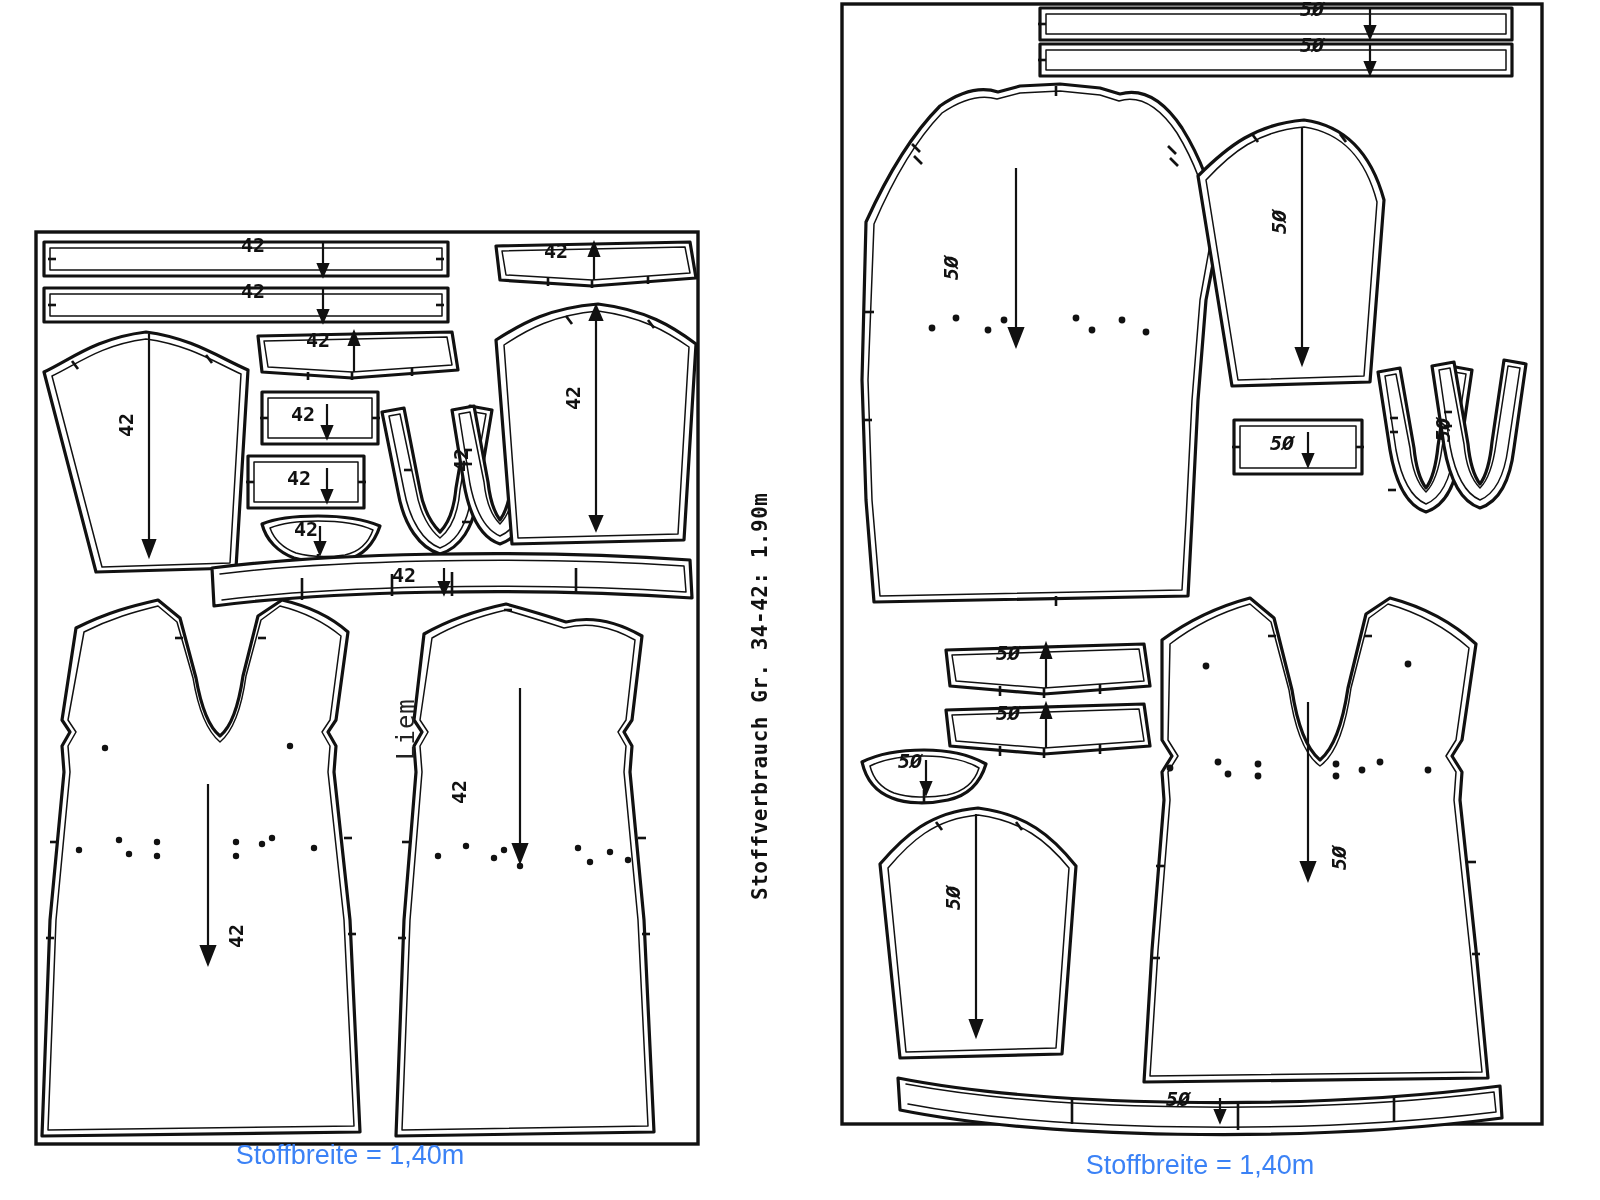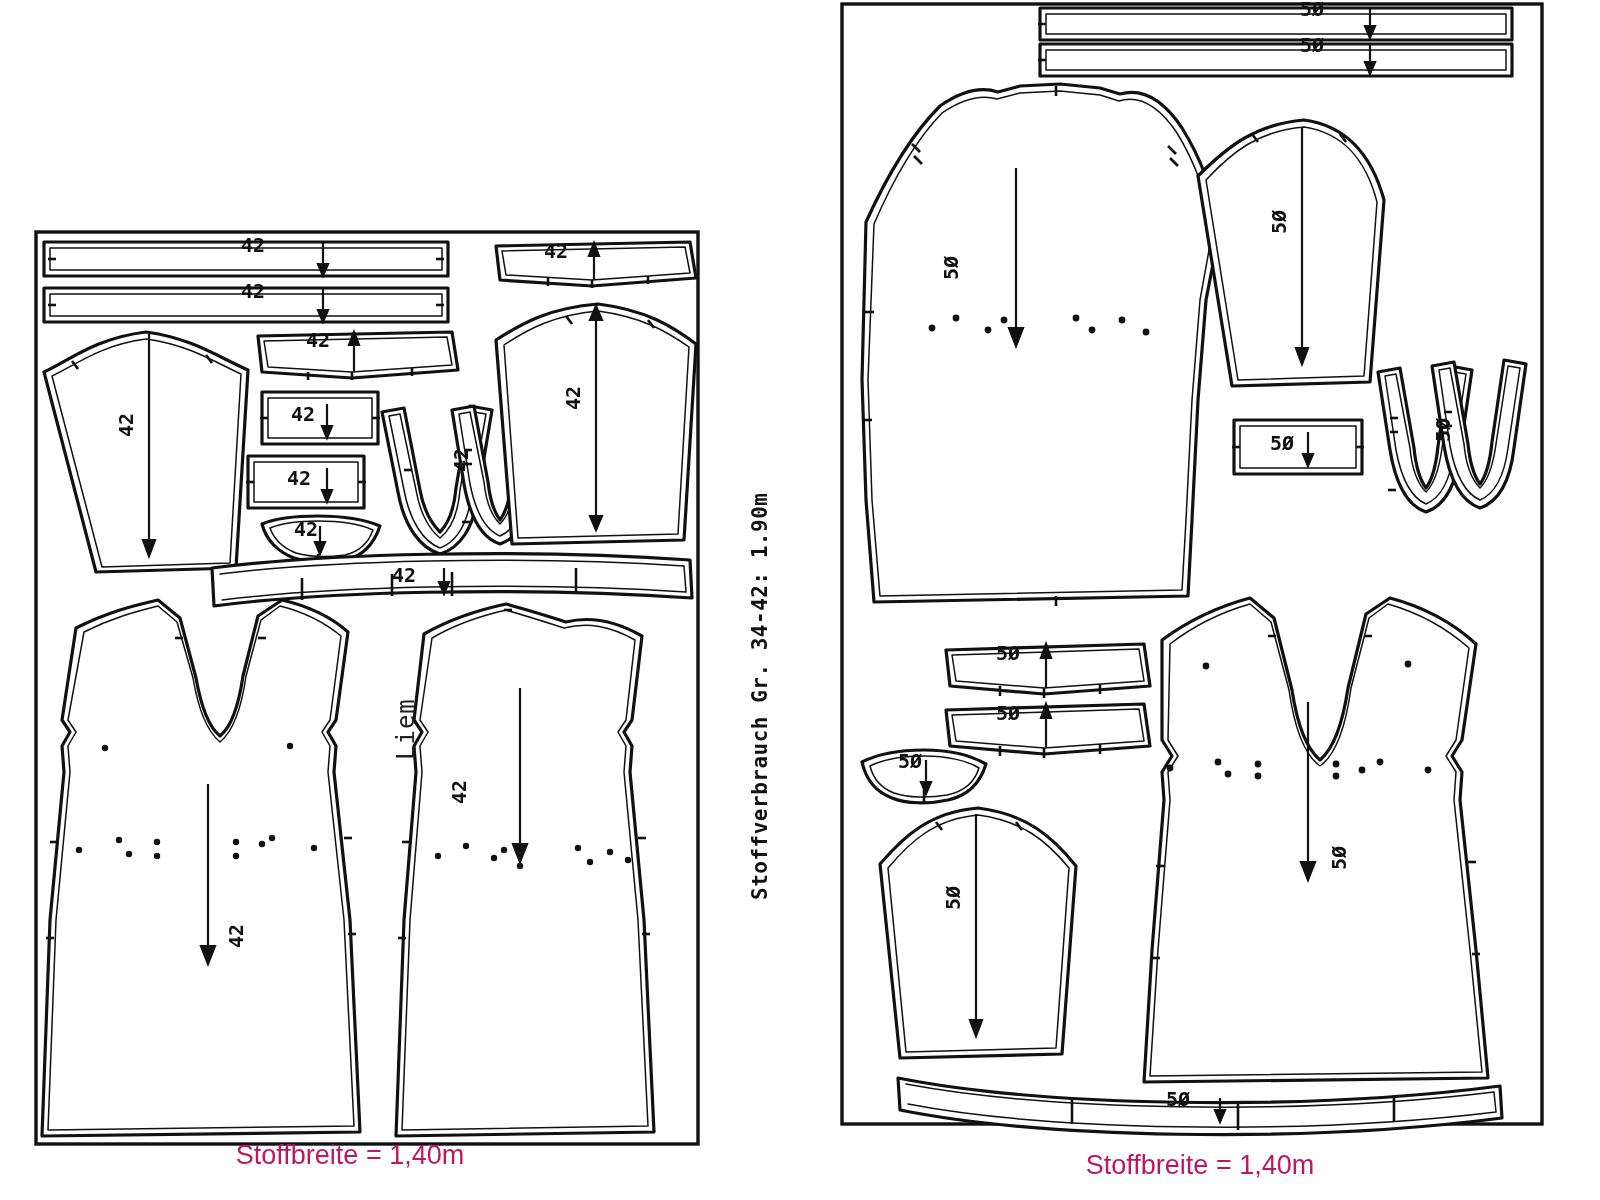--- a/index.html
+++ b/index.html
@@ -6,21 +6,21 @@
   body{
     width:1600px;height:1200px;
     font-family:"DejaVu Sans Mono", monospace;
     overflow:hidden;position:relative;
   }
   .sheet{position:absolute;inset:0;}
 
   
   .panel{position:absolute;}
   #panel-left{left:0px;top:0px;width:780px;height:1200px;margin-top:20px;}
-  #panel-right{left:800px;top:0px;width:800px;height:1164px;}
+  #panel-right{left:800px;top:0px;width:800px;height:1164px;font-style:italic;}
 
   .layout-svg{display:block;}
 
   
   .vlabel{
     position:absolute;
     font-family:"DejaVu Sans Mono", monospace;
     font-size:21px;
     font-weight:700;
     letter-spacing:0.5px;
@@ -29,21 +29,21 @@
     transform-origin:0 0;
     transform:rotate(-90deg);
   }
   #consumption-left{left:748px;top:880px;}
 
   
   .caption{
     position:absolute;
     font-family:"Liberation Sans", sans-serif;
     font-size:27px;
-    color:#be185d;
+    color:#3b82f6;
     white-space:nowrap;
     text-align:center;
   }
   #caption-left{left:0px;top:1140px;width:700px;}
   #caption-right{left:830px;top:1150px;width:740px;}
 
   
   .brandmark{
     position:absolute;
     font-family:"DejaVu Sans Mono", monospace;

